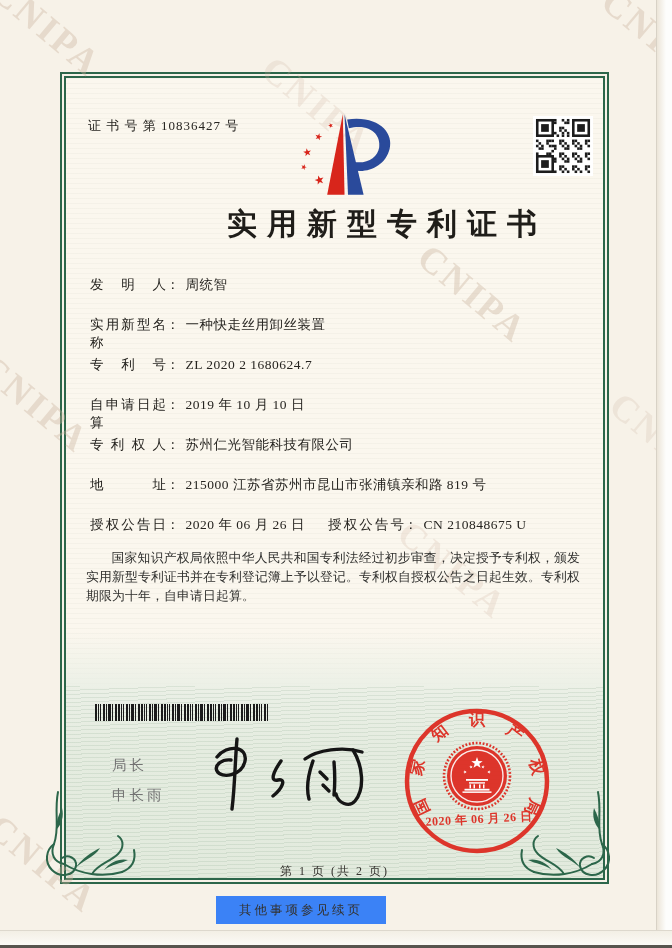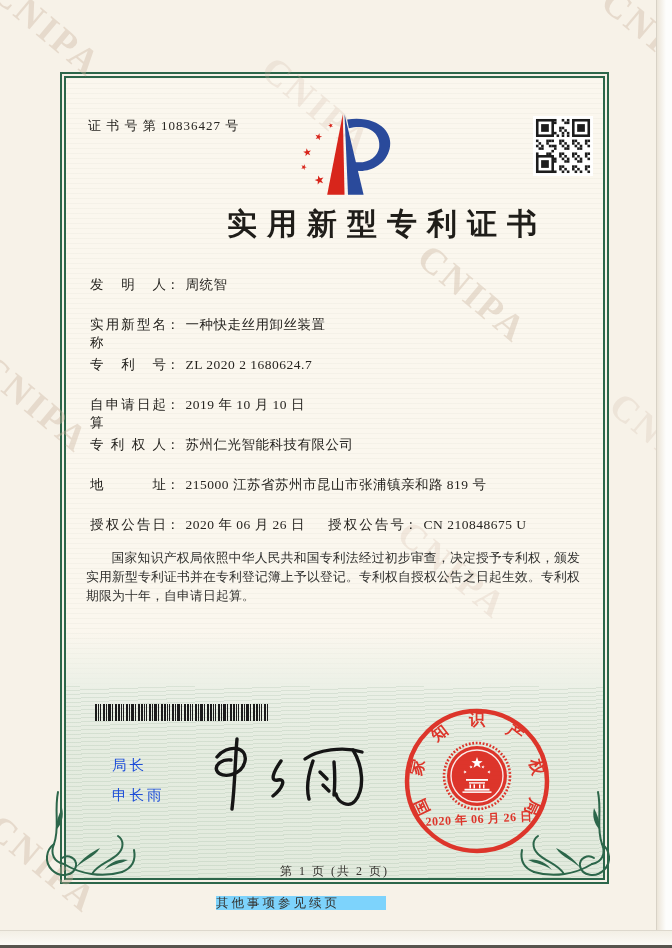--- a/index.html
+++ b/index.html
@@ -45,43 +45,43 @@
   .fpair2{position:absolute;left:238px;top:0;font-family:Liberation Serif, serif;}
 
   .paras{left:86px;top:549px;width:494px;font-size:12.8px;line-height:19px;color:#30302e;
          letter-spacing:.2px;text-align:justify;}
   .paras p{margin:0;text-indent:2em;}
 
   .barcode{left:95px;top:704px;width:175px;height:17px;}
   .barcode svg{display:block;width:100%;height:100%;fill:#1b1b1b;}
 
   .officer{left:112px;top:750px;font-family:"Liberation Sans","DejaVu Sans",sans-serif;
-           font-size:14.5px;color:#1d4ed8;letter-spacing:3px;line-height:30px;}
+           font-size:14.5px;color:#737373;letter-spacing:3px;line-height:30px;}
   .sig{left:205px;top:733px;width:185px;height:88px;}
   .sig svg{width:100%;height:100%;}
   .sig path{stroke:#151515;stroke-width:3.4;fill:none;stroke-linecap:round;stroke-linejoin:round;}
 
   
   .seal{left:402px;top:706px;width:150px;height:150px;z-index:6;opacity:.95;mix-blend-mode:multiply;}
   .seal svg{width:100%;height:100%;}
   .seal .ring{fill:none;stroke:var(--seal_red,#dd2b20);stroke-width:4.5;}
   .seal .red-fill{fill:var(--seal_red,#dd2b20);}
   .seal .white-fill{fill:#fff;}
   .seal text{fill:var(--seal_red,#dd2b20);font-family:"Liberation Serif",serif;font-weight:700;}
   .seal .arc-ch{font-size:16px;}
   .seal .seal-date{font-size:12px;letter-spacing:.5px;}
 
   .flourish{width:100px;height:100px;}
   .flourish .st{stroke:var(--frame_green,#2c664a);fill:none;stroke-width:2;stroke-linecap:round;}
   .flourish .lf{fill:var(--frame_green,#2c664a);}
 
   .page-info{left:60px;top:863px;width:549px;text-align:center;font-size:12px;
              letter-spacing:2px;color:#33312d;}
-  .note-box{left:216px;top:896px;width:170px;height:14px;background:#7dd3fc;
-            display:flex;align-items:center;font-size:12.5px;
+  .note-box{left:216px;top:896px;width:170px;height:28px;background:#3b82f6;
+            display:flex;align-items:center;justify-content:center;font-size:12.5px;
             letter-spacing:3px;color:#33312d;}
 
   
   .edge-right{position:absolute;right:0;top:0;width:15px;height:948px;z-index:4;
       background:linear-gradient(90deg,#ece5d8,#fdfdfc 60%);border-left:1px solid #d8d2c6;}
   .edge-bottom{position:absolute;left:0;bottom:3px;width:672px;height:14px;z-index:4;
       background:linear-gradient(180deg,#f3efe5,#fbfaf6);border-top:1px solid #ddd8cd;}
   .edge-dark{position:absolute;left:0;bottom:0;width:672px;height:3px;background:#57544e;z-index:4;}
 
   .logo-red{fill:var(--logo_red,#d8251b);}

